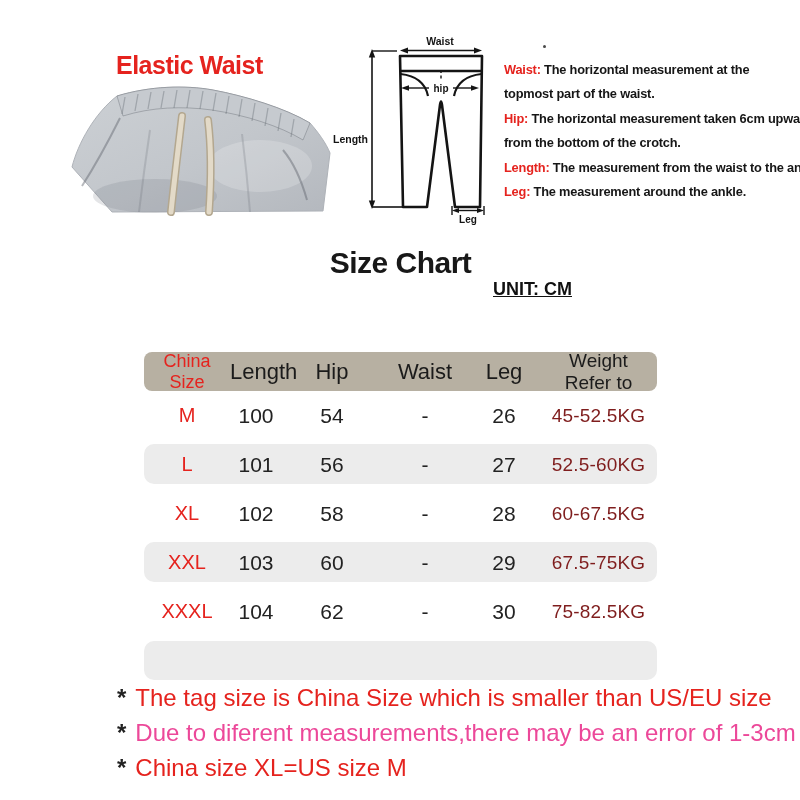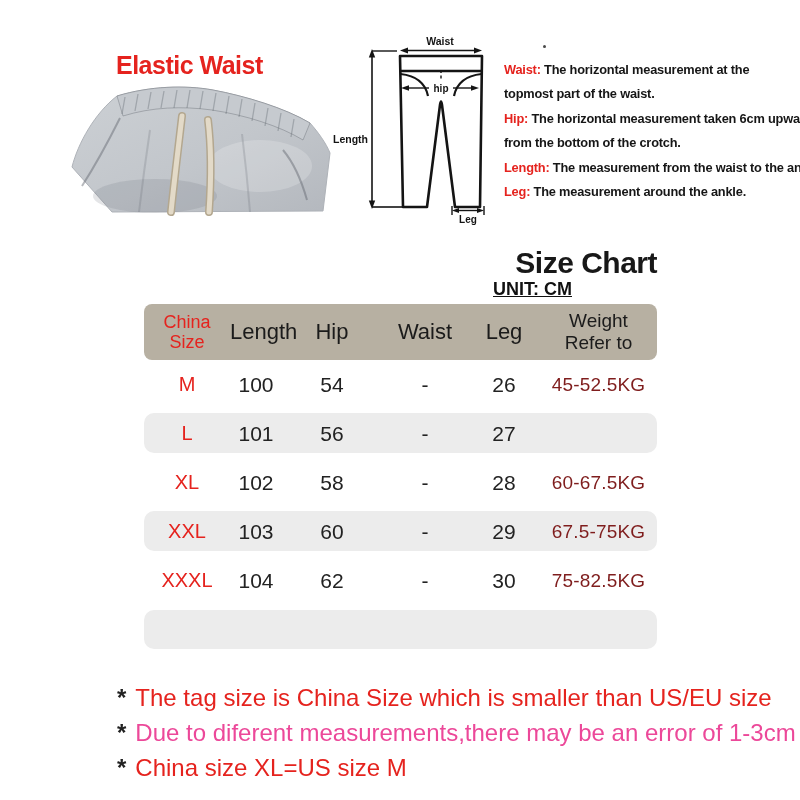--- a/index.html
+++ b/index.html
@@ -28,31 +28,31 @@
   .guide { position:absolute; left:504px; top:58px; }
   .g-line {
     white-space:nowrap; font-size:12.8px; font-weight:bold;
     letter-spacing:-0.2px; line-height:24.4px; color:#161616;
   }
   .g-line .term { color:#e5231e; }
 
   
   .chart-title {
     position:absolute; left:144px; top:246px; width:513px;
-    text-align:right; font-size:30px; font-weight:bold;
+    text-align:center; font-size:30px; font-weight:bold;
     letter-spacing:-0.5px; color:#181818; line-height:34px;
   }
   .unit-label {
     position:absolute; left:493px; top:281px;
     font-size:18px; font-weight:bold; color:#111; line-height:16px;text-decoration:underline;
   }
   .size-table { position:absolute; left:144px; top:304px; width:513px; }
   .thead {
-    height:56px; background:#b7b0a2; border-radius:8px;
-    display:flex; align-items:center;
+    height:39px; background:#b7b0a2; border-radius:8px;
+    display:flex; align-items:center;margin-top:48px;
   }
   .trow { position:relative; height:49px; display:flex; align-items:center; }
   .trow.alt::before {
     content:""; position:absolute; left:0; right:0; top:4px; bottom:5px;
     background:#ececec; border-radius:10px;
   }
   .empty-row { height:39px; margin-top:5px; background:#ececec; border-radius:10px; }
   .c { position:relative; text-align:center; }
   .c0 { width:86px; } .c1 { width:52px; } .c2 { width:100px; }
   .c3 { width:86px; } .c4 { width:72px; } .c5 { width:117px; }
@@ -178,20 +178,21 @@
       <div class="c c4">26</div>
       <div class="c c5">45-52.5KG</div>
     </div>
 
     <div class="trow alt">
       <div class="c c0">L</div>
       <div class="c c1">101</div>
       <div class="c c2">56</div>
       <div class="c c3">-</div>
       <div class="c c4">27</div>
+      <div class="c c5">52.5-60KG</div>
     </div>
 
     <div class="trow">
       <div class="c c0">XL</div>
       <div class="c c1">102</div>
       <div class="c c2">58</div>
       <div class="c c3">-</div>
       <div class="c c4">28</div>
       <div class="c c5">60-67.5KG</div>
     </div>

